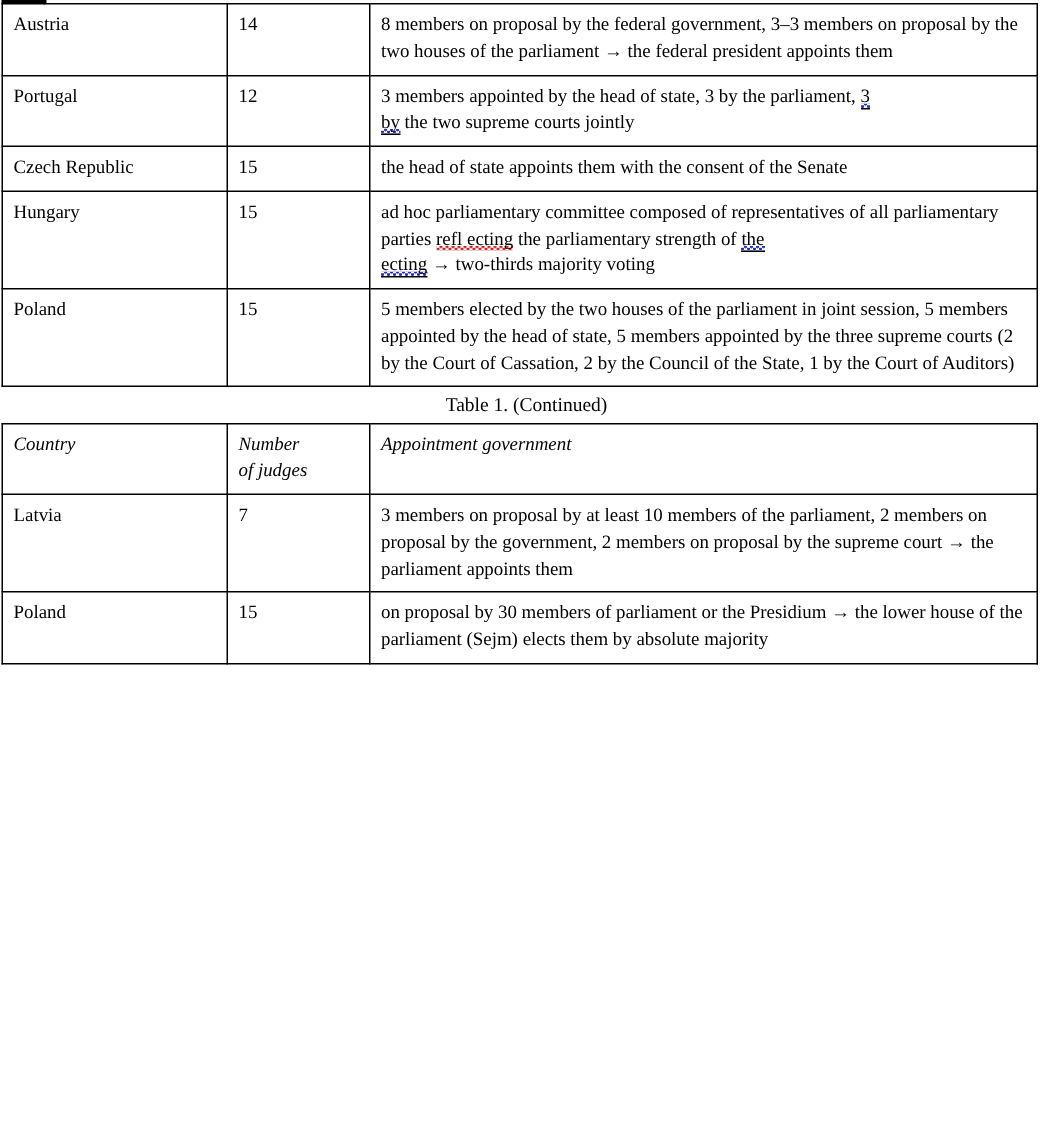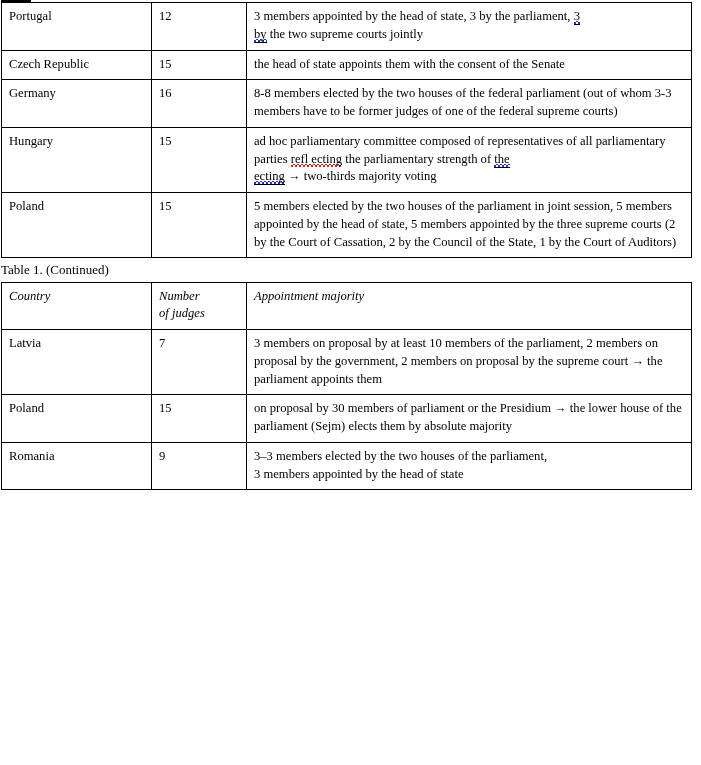--- a/index.html
+++ b/index.html
@@ -66,20 +66,21 @@
     height: 3px;
     background: #000000;
   }
 
   .caption {
     font-size: 13px;
     line-height: 1.25;
     margin: 4px 0 3px 1px;
     padding: 0;
     font-weight: normal;
+    text-align: center;
   }
 
   .hdr {
     font-weight: bold;
   }
   .hdr-cell {
     padding-top: 6px;
     font-style: italic;
   }
 
@@ -122,20 +123,31 @@
     <div class="top-stub-v"></div>
 
     <table class="doc-table">
       <colgroup>
         <col class="col-country">
         <col class="col-number">
         <col class="col-proc">
       </colgroup>
       <tbody>
 
+        <tr>
+          <td>
+              <span class="cell-text">Austria</span>
+            </td>
+          <td>
+              <span class="cell-text">14</span>
+            </td>
+          <td>
+              <span class="cell-text">8 members on proposal by the federal government, 3–3 members on proposal by the two houses of the parliament → the federal president appoints them</span>
+            </td>
+        </tr>
 
         <tr>
           <td>
               <span class="cell-text">Portugal</span>
             </td>
           <td>
               <span class="cell-text">12</span>
             </td>
           <td>
               <span class="cell-text"><span>3 members appointed by the head of state, 3 by the parliament, </span><span class="sp-blue sp-blue-ul">3</span><span>
@@ -148,31 +160,20 @@
               <span class="cell-text">Czech Republic</span>
             </td>
           <td>
               <span class="cell-text">15</span>
             </td>
           <td>
               <span class="cell-text">the head of state appoints them with the consent of the Senate</span>
             </td>
         </tr>
 
-        <tr>
-          <td>
-              <span class="cell-text">Germany</span>
-            </td>
-          <td>
-              <span class="cell-text">16</span>
-            </td>
-          <td>
-              <span class="cell-text">8-8 members elected by the two houses of the federal parliament (out of whom 3-3 members have to be former judges of one of the federal supreme courts)</span>
-            </td>
-        </tr>
 
         <tr>
           <td>
               <span class="cell-text">Hungary</span>
             </td>
           <td>
               <span class="cell-text">15</span>
             </td>
           <td>
               <span class="cell-text"><span>ad hoc parliamentary committee composed of representatives of all parliamentary parties </span><span class="sp-red">refl ecting</span><span> the parliamentary strength of </span><span class="sp-blue sp-blue-ul">the</span><span>
@@ -203,21 +204,21 @@
       <col class="col-number">
       <col class="col-proc">
     </colgroup>
     <thead>
       <tr class="hdr">
         <th class="hdr-cell">Country</th>
         <th class="hdr-cell">
             <span class="cell-text">Number</span>
             <span class="cell-text">of judges</span>
           </th>
-        <th class="hdr-cell">Appointment majority</th>
+        <th class="hdr-cell">Appointment government</th>
       </tr>
     </thead>
     <tbody>
 
       <tr>
         <td>
             <span class="cell-text">Latvia</span>
           </td>
         <td>
             <span class="cell-text">7</span>
@@ -233,28 +234,16 @@
           </td>
         <td>
             <span class="cell-text">15</span>
           </td>
         <td>
             <span class="cell-text">on proposal by 30 members of parliament or the Presidium → the lower house of the parliament (Sejm) elects them by absolute majority</span>
           </td>
       </tr>
 
 
-      <tr>
-        <td>
-            <span class="cell-text">Romania</span>
-          </td>
-        <td>
-            <span class="cell-text">9</span>
-          </td>
-        <td>
-            <span class="cell-text">3–3 members elected by the two houses of the parliament,
-3 members appointed by the head of state</span>
-          </td>
-      </tr>
     </tbody>
   </table>
 
 </div>
 
 </body></html>

